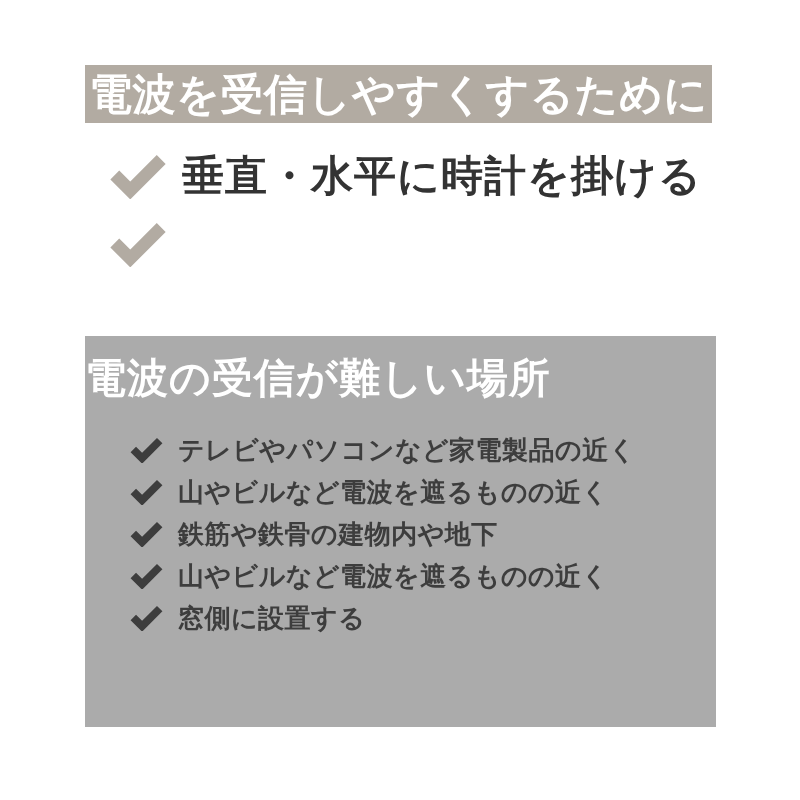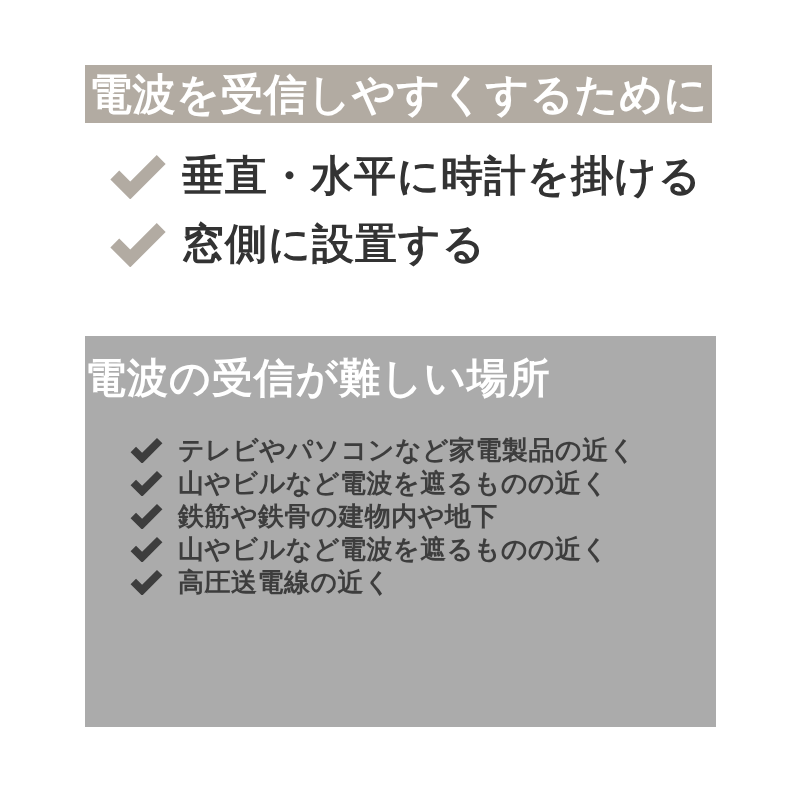--- a/index.html
+++ b/index.html
@@ -99,21 +99,21 @@
       line-height: 1;
       letter-spacing: 1px;
       white-space: nowrap;
     }
     .bad-list {
       position: absolute;
       left: 45px;
       top: 98px;
       display: flex;
       flex-direction: column;
-      row-gap: 1px;
+      row-gap: 10px;
       list-style: none;
       margin: 0;
       padding: 0;
     }
     .bad-item {
       display: flex;
       align-items: center;
       height: 32px;
     }
     .bad-label {
@@ -142,21 +142,20 @@
         </svg>
       </span>
       <span class="good-label">垂直・水平に時計を掛ける</span>
     </li>
     <li class="good-item">
       <span class="check lg">
         <svg viewBox="0 0 30 23" aria-hidden="true">
           <path d="M3 11 L11 19 L27 3" fill="none" stroke="currentColor" stroke-width="6.5"></path>
         </svg>
       </span>
-      <span class="good-label">窓側に設置する</span>
     </li>
   </ul>
 
   <div class="gray-box">
     <div class="gray-title">電波の受信が難しい場所</div>
 
     <ul class="bad-list">
       <li class="bad-item">
         <span class="check sm">
           <svg viewBox="0 0 30 23" aria-hidden="true">
@@ -188,18 +187,18 @@
           </svg>
         </span>
         <span class="bad-label">山やビルなど電波を遮るものの近く</span>
       </li>
       <li class="bad-item">
         <span class="check sm">
           <svg viewBox="0 0 30 23" aria-hidden="true">
             <path d="M3 11 L11 19 L27 3" fill="none" stroke="currentColor" stroke-width="7"></path>
           </svg>
         </span>
-        <span class="bad-label">高圧送電線の近く</span>
+        <span class="bad-label">窓側に設置する</span>
       </li>
     </ul>
   </div>
 
 </div>
 
 </body></html>

